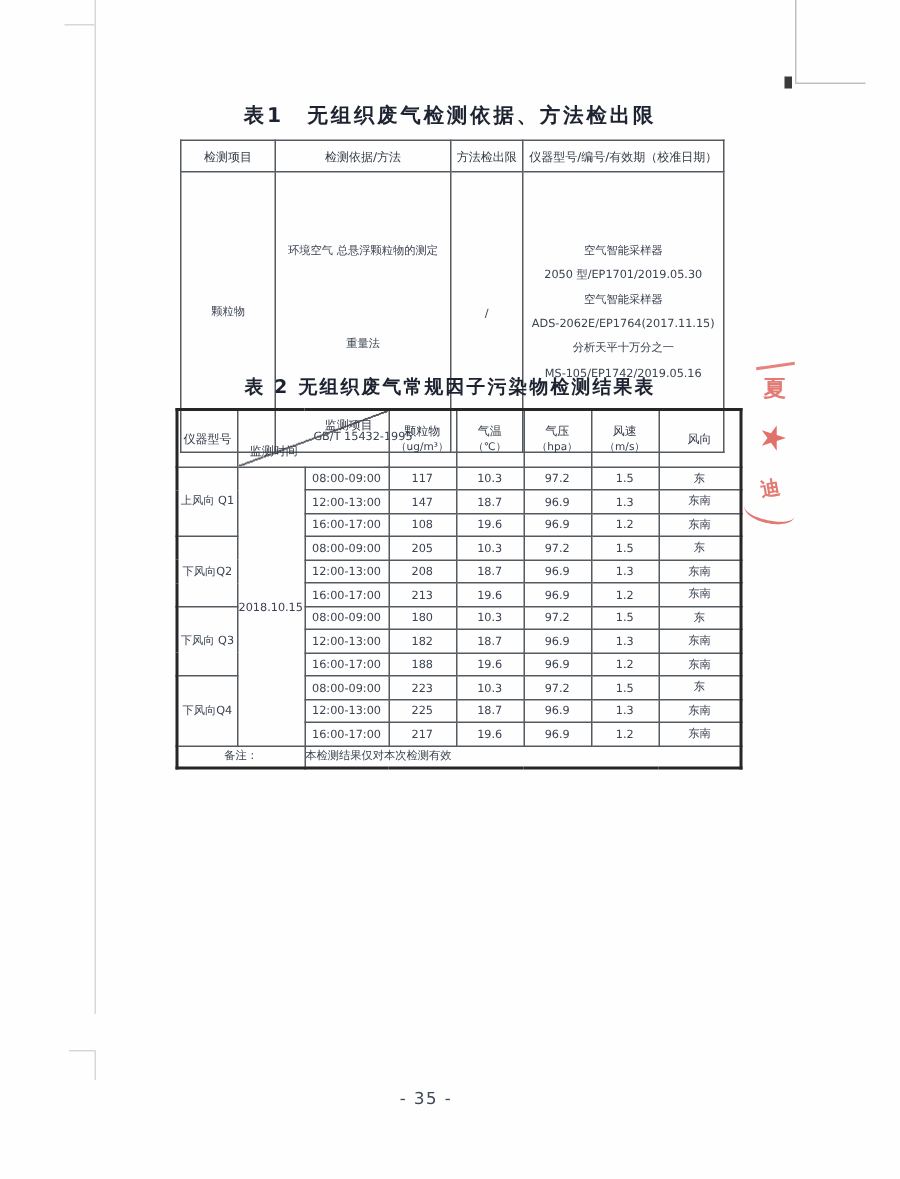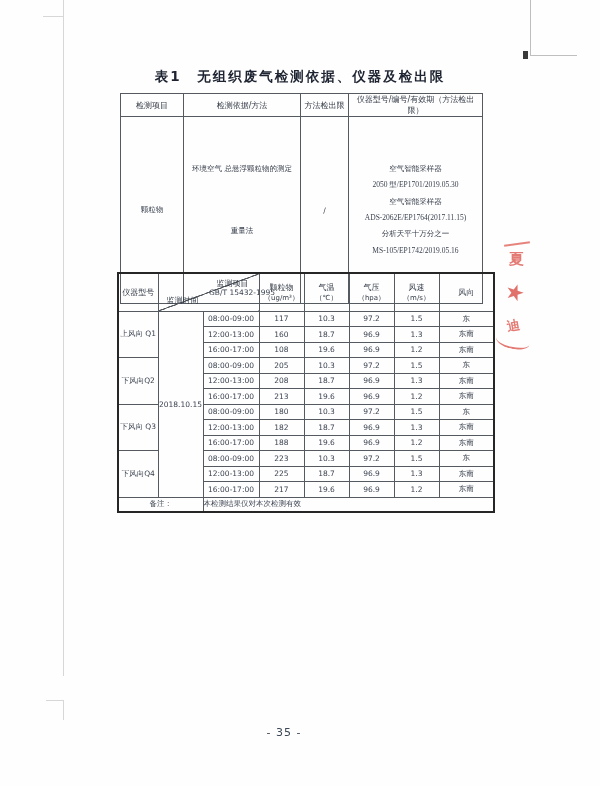--- a/index.html
+++ b/index.html
@@ -26,21 +26,21 @@
   
   table { border-collapse: collapse; table-layout: fixed; }
   td { border: 1px solid #555a60; text-align: center; vertical-align: middle;
        font-size: 7.5px; color: #3b4250; padding: 0; overflow: hidden; }
 
   
   .table1 { position: absolute; left: 120px; top: 93px; width: 362px; border: 1.5px solid #2e2e2e; }
   .table1 td.h { height: 21px; font-size: 8px; color: #333a46; }
   .table1 td.b { height: 100px; }
   .table1 .m-line { line-height: 21px; margin-top: 41px; }
-  .table1 .i-line { line-height: 16.4px; font-family: Liberation Serif, serif; }
+  .table1 .i-line { line-height: 16.4px; }
 
   
   .table2 { position: absolute; left: 117px; top: 272px; width: 376px; border: 2px solid #262626; }
   .table2 tr.hdr td { height: 38px; font-size: 8px; color: #333a46; }
   .table2 tr.r td { height: 15.5px; }
   .table2 tr.remark-row td { height: 15px; font-family: Liberation Mono, monospace; }
   .table2 .unit { font-size: 7px; }
   .table2 td.remark-cell { text-align: left; }
 
   
@@ -71,35 +71,35 @@
 
   <div class="edge" style="left:63px; top:0; width:1px; height:676px;"></div>
   <div class="edge" style="left:43px; top:16px; width:20px; height:1px;"></div>
   <div class="edge dark" style="left:530px; top:0; width:1px; height:55px;"></div>
   <div class="edge dark" style="left:530px; top:55px; width:47px; height:1px;"></div>
   <div class="corner-mark" style="left:523px; top:51px;"></div>
   <div class="edge" style="left:46px; top:700px; width:17px; height:1px;"></div>
   <div class="edge" style="left:63px; top:700px; width:1px; height:20px;"></div>
 
 
-  <div class="t1-title">表1　无组织废气检测依据、仪器及检出限</div>
+  <div class="t1-title">表1　无组织废气检测依据、方法检出限</div>
 
   <table class="table1">
     <colgroup>
         <col style="width:63px">
         <col style="width:117px">
         <col style="width:48px">
         <col style="width:134px">
       </colgroup>
     <tbody>
         <tr>
       <td class="h">检测项目</td>
       <td class="h">检测依据/方法</td>
       <td class="h">方法检出限</td>
-      <td class="h">仪器型号/编号/有效期（方法检出限）</td>
+      <td class="h">仪器型号/编号/有效期（校准日期）</td>
     </tr>
     <tr>
       <td class="b">颗粒物</td>
       <td class="b">
         <div class="m-line">环境空气 总悬浮颗粒物的测定</div>
         <div class="m-line">重量法</div>
         <div class="m-line">GB/T 15432-1995</div>
       </td>
       <td class="b">/</td>
       <td class="b">
@@ -107,20 +107,21 @@
         <div class="i-line">2050 型/EP1701/2019.05.30</div>
         <div class="i-line">空气智能采样器</div>
         <div class="i-line">ADS-2062E/EP1764(2017.11.15)</div>
         <div class="i-line">分析天平十万分之一</div>
         <div class="i-line">MS-105/EP1742/2019.05.16</div>
       </td>
     </tr>
   </tbody>
     </table>
 
+  <div class="t2-title">表 2  无组织废气常规因子污染物检测结果表</div>
 
   <table class="table2">
     <colgroup>
       <col style="width:40px">
         <col style="width:45px">
         <col style="width:56px">
         <col style="width:45px">
       <col style="width:45px">
         <col style="width:45px">
         <col style="width:45px">
@@ -157,21 +158,21 @@
       <td rowspan="12">2018.10.15</td>
       <td>08:00-09:00</td>
       <td>117</td>
       <td>10.3</td>
       <td>97.2</td>
       <td>1.5</td>
       <td>东</td>
     </tr>
     <tr class="r">
       <td>12:00-13:00</td>
-      <td>160</td>
+      <td>147</td>
       <td>18.7</td>
       <td>96.9</td>
       <td>1.3</td>
       <td>东南</td>
     </tr>
     <tr class="r">
       <td>16:00-17:00</td>
       <td>108</td>
       <td>19.6</td>
       <td>96.9</td>

